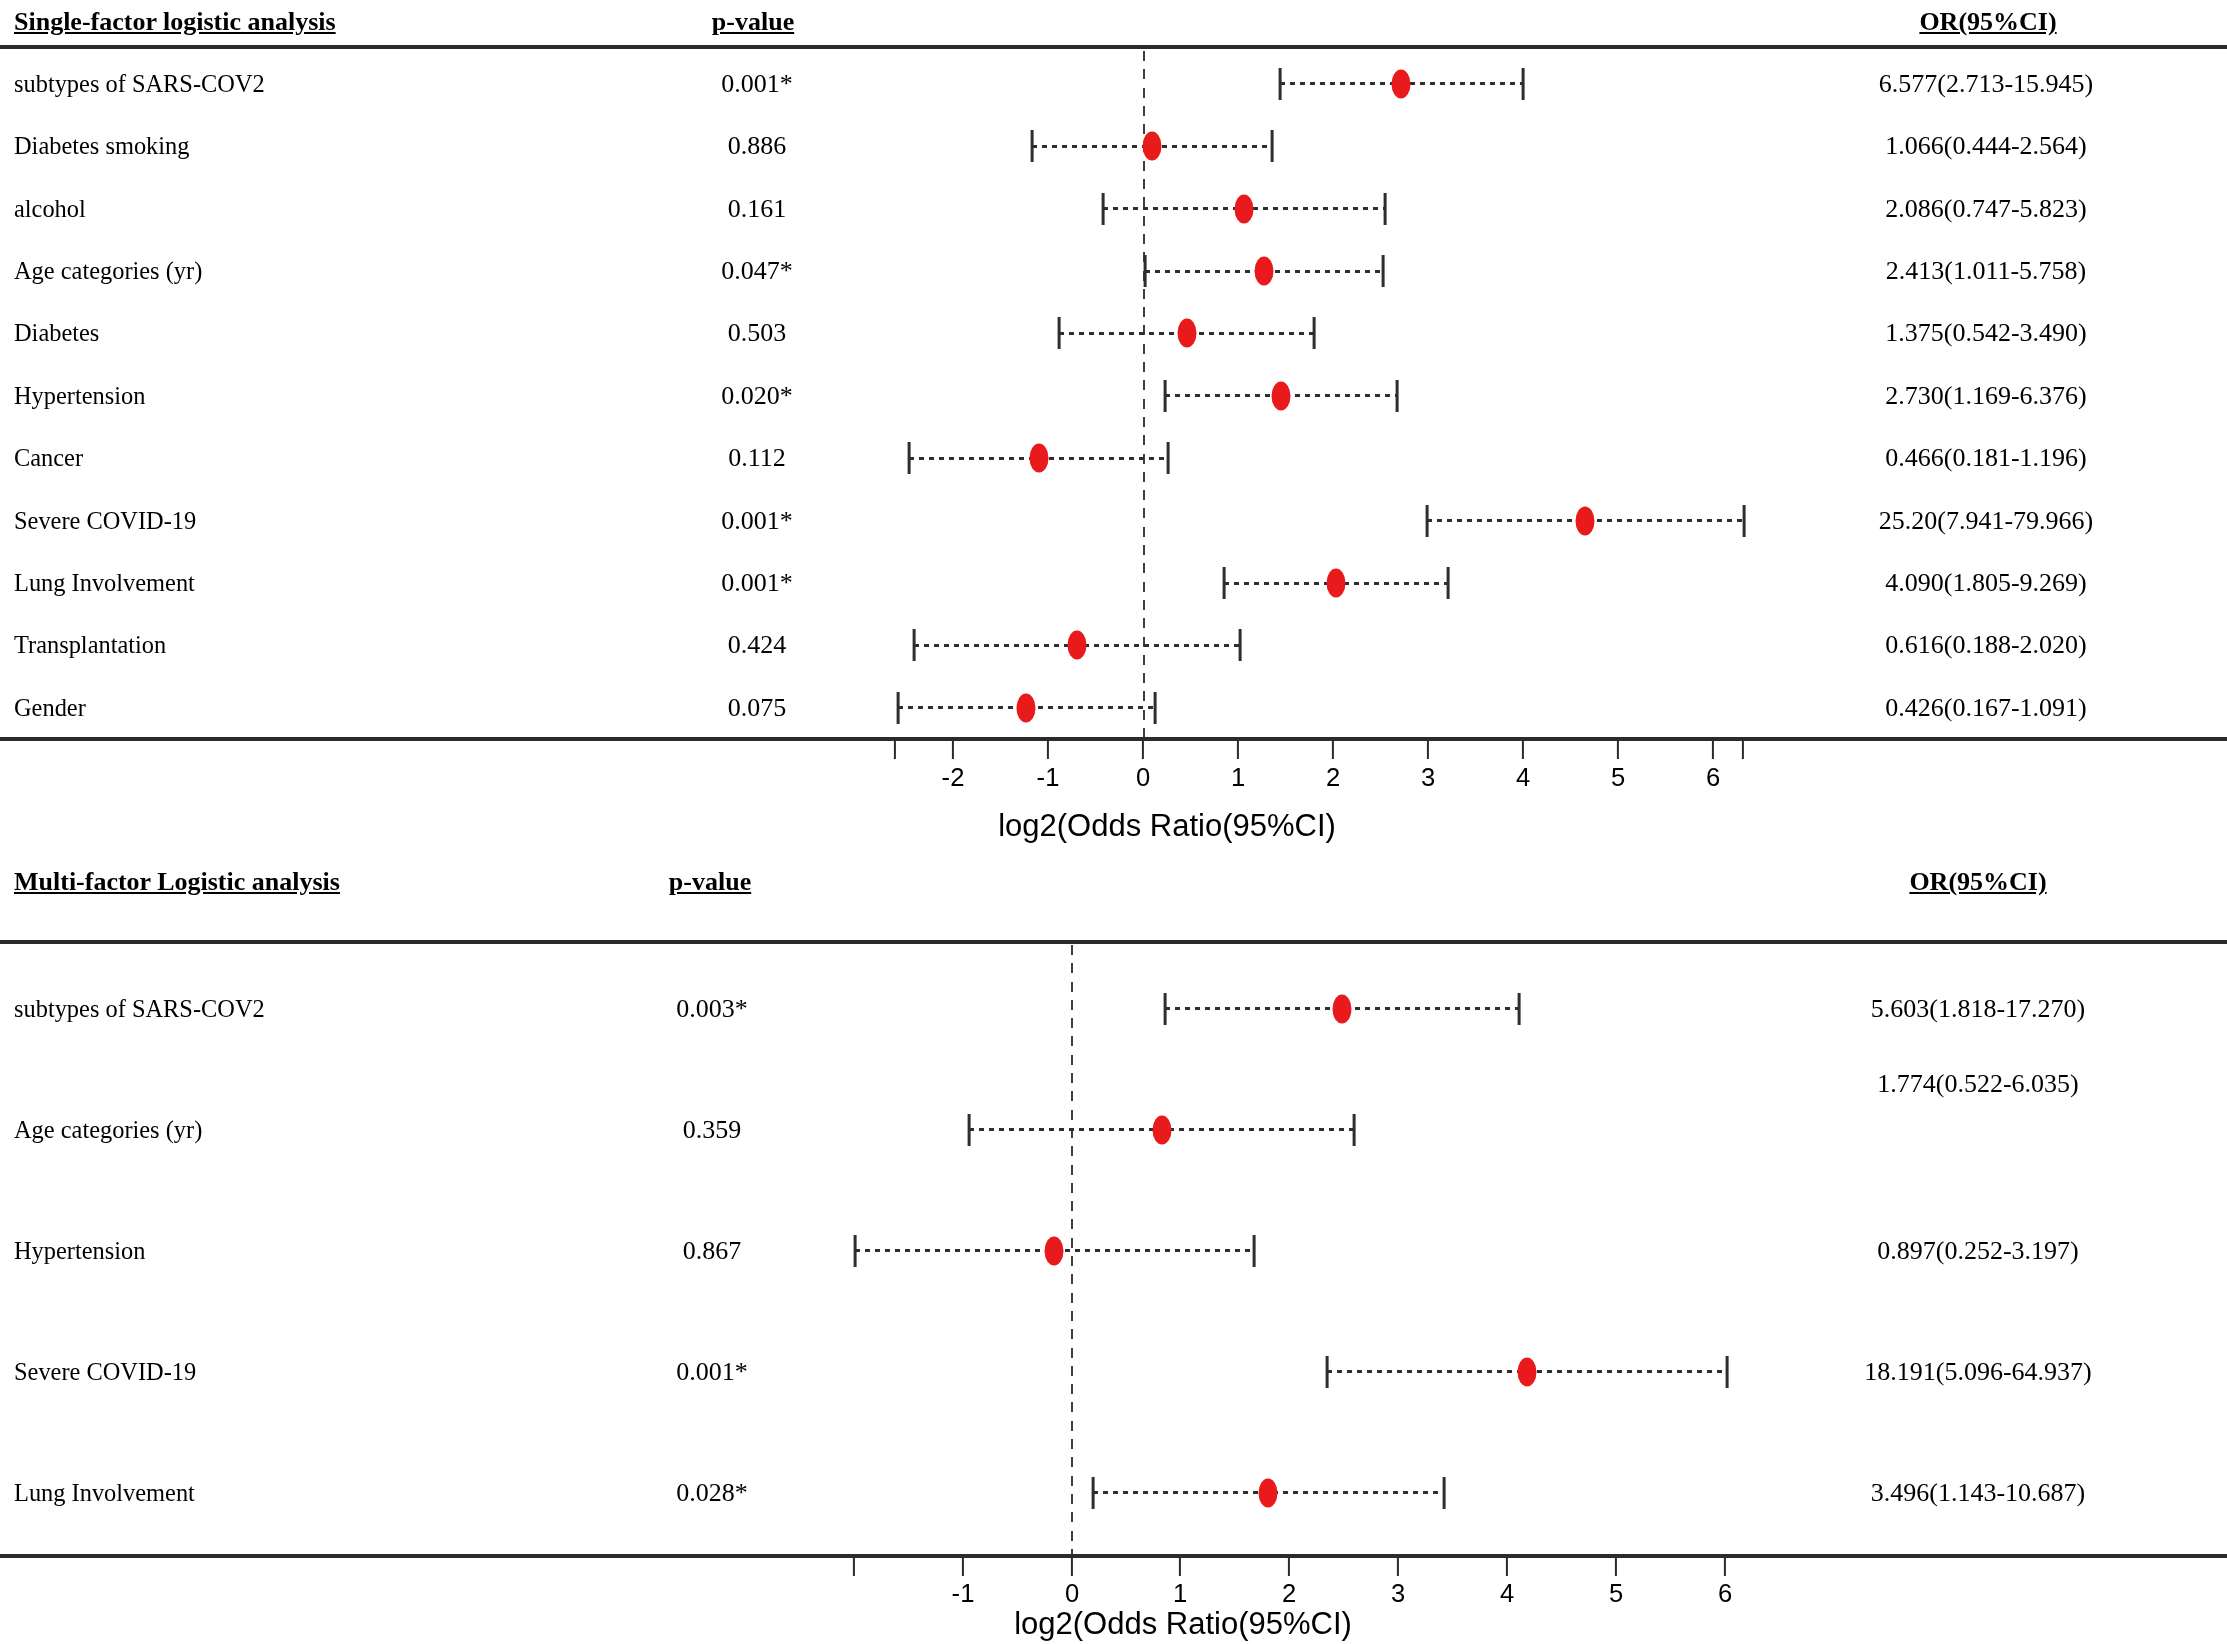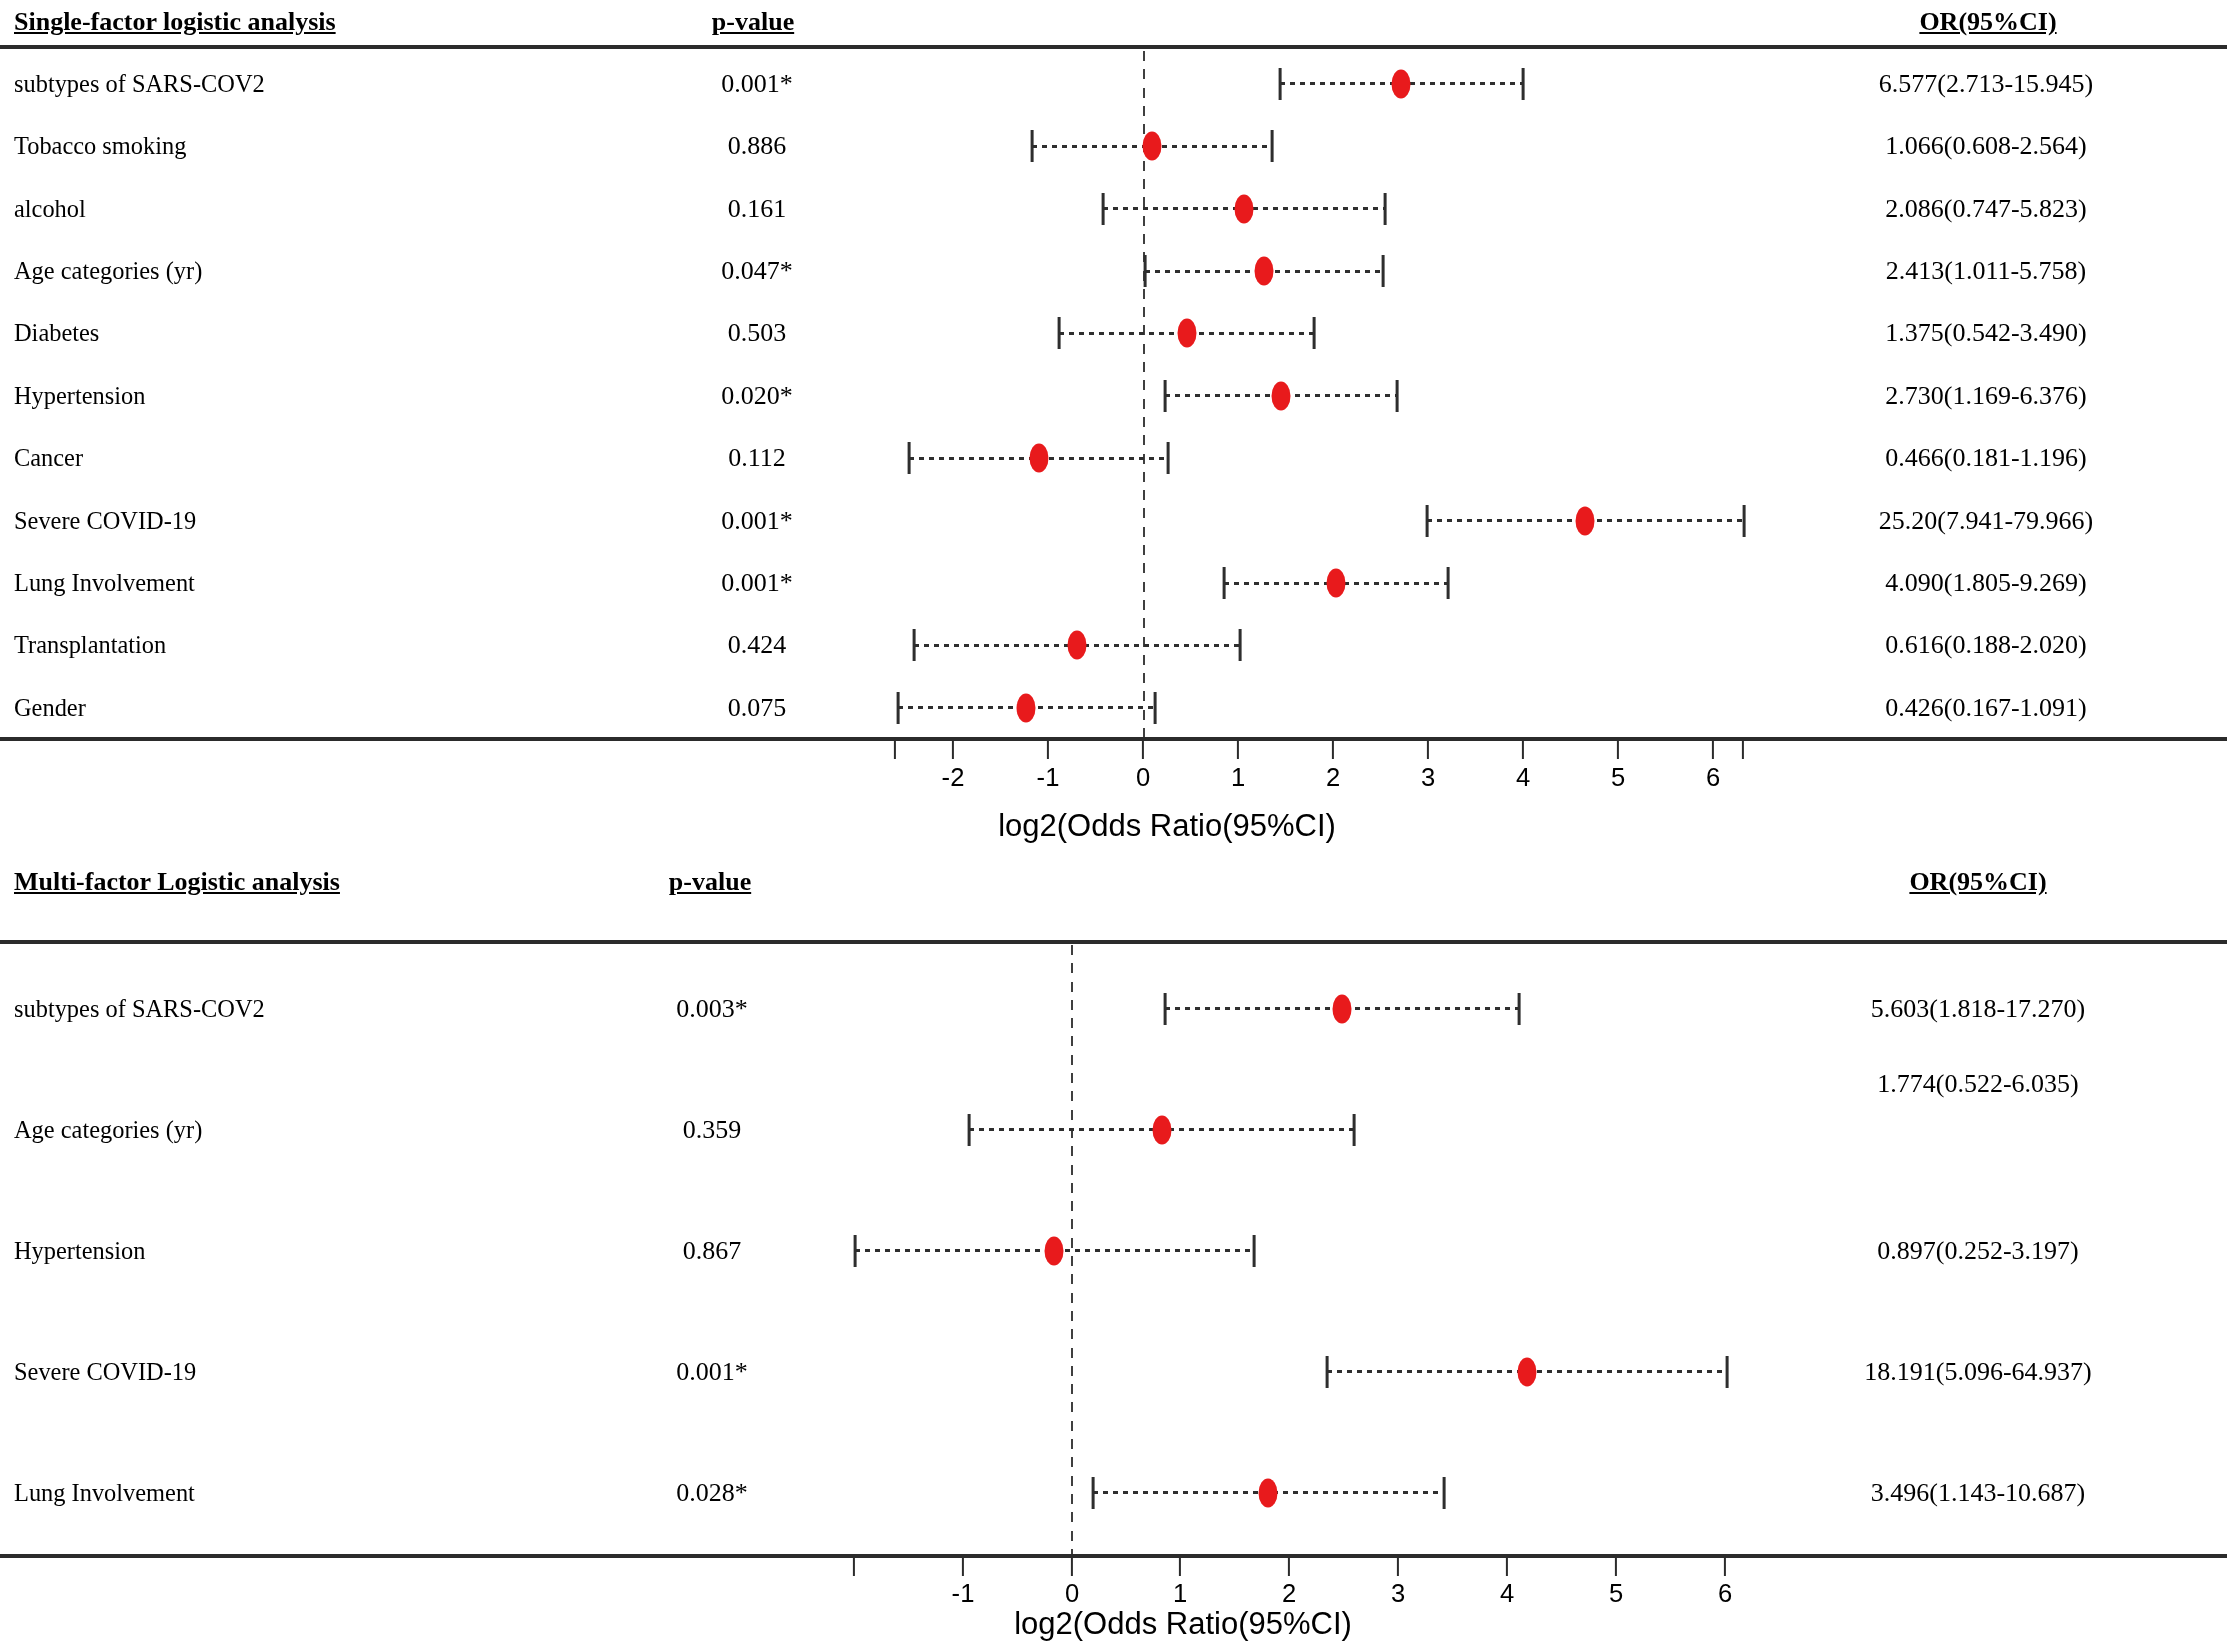--- a/index.html
+++ b/index.html
@@ -36,23 +36,23 @@
     <div class="rule" style="top: 45px;"></div>
     <div class="zero" style="left: 1143px; top: 51px; height: 687px;"></div>
     <div>
         <span class="row-label" style="left: 14px; top: 84px;">subtypes of SARS-COV2</span>
         <span class="num" style="left: 757px; top: 84px;">0.001*</span>
         <span class="num" style="left: 1986px; top: 84px;">6.577(2.713-15.945)</span>
         <div class="cibar" style="left: 1280px; width: 243px; top: 82px;"></div>
         <div class="cap" style="left: 1280px; top: 84px;"></div>
         <div class="cap" style="left: 1523px; top: 84px;"></div>
         <div class="marker" style="left: 1401px; top: 84px; background: rgb(232, 26, 28);"></div>
-        <span class="row-label" style="left: 14px; top: 146px;">Tobacco smoking</span>
+        <span class="row-label" style="left: 14px; top: 146px;">Diabetes smoking</span>
         <span class="num" style="left: 757px; top: 146px;">0.886</span>
-        <span class="num" style="left: 1986px; top: 146px;">1.066(0.608-2.564)</span>
+        <span class="num" style="left: 1986px; top: 146px;">1.066(0.444-2.564)</span>
         <div class="cibar" style="left: 1032px; width: 240px; top: 145px;"></div>
         <div class="cap" style="left: 1032px; top: 146px;"></div>
         <div class="cap" style="left: 1272px; top: 146px;"></div>
         <div class="marker" style="left: 1152px; top: 146px; background: rgb(232, 26, 28);"></div>
         <span class="row-label" style="left: 14px; top: 209px;">alcohol</span>
         <span class="num" style="left: 757px; top: 209px; text-align: right;">0.161</span>
         <span class="num" style="left: 1986px; top: 209px;">2.086(0.747-5.823)</span>
         <div class="cibar" style="left: 1103px; width: 281px; top: 207px;"></div>
         <div class="cap" style="left: 1103px; top: 209px;"></div>
         <div class="cap" style="left: 1385px; top: 209px;"></div>

